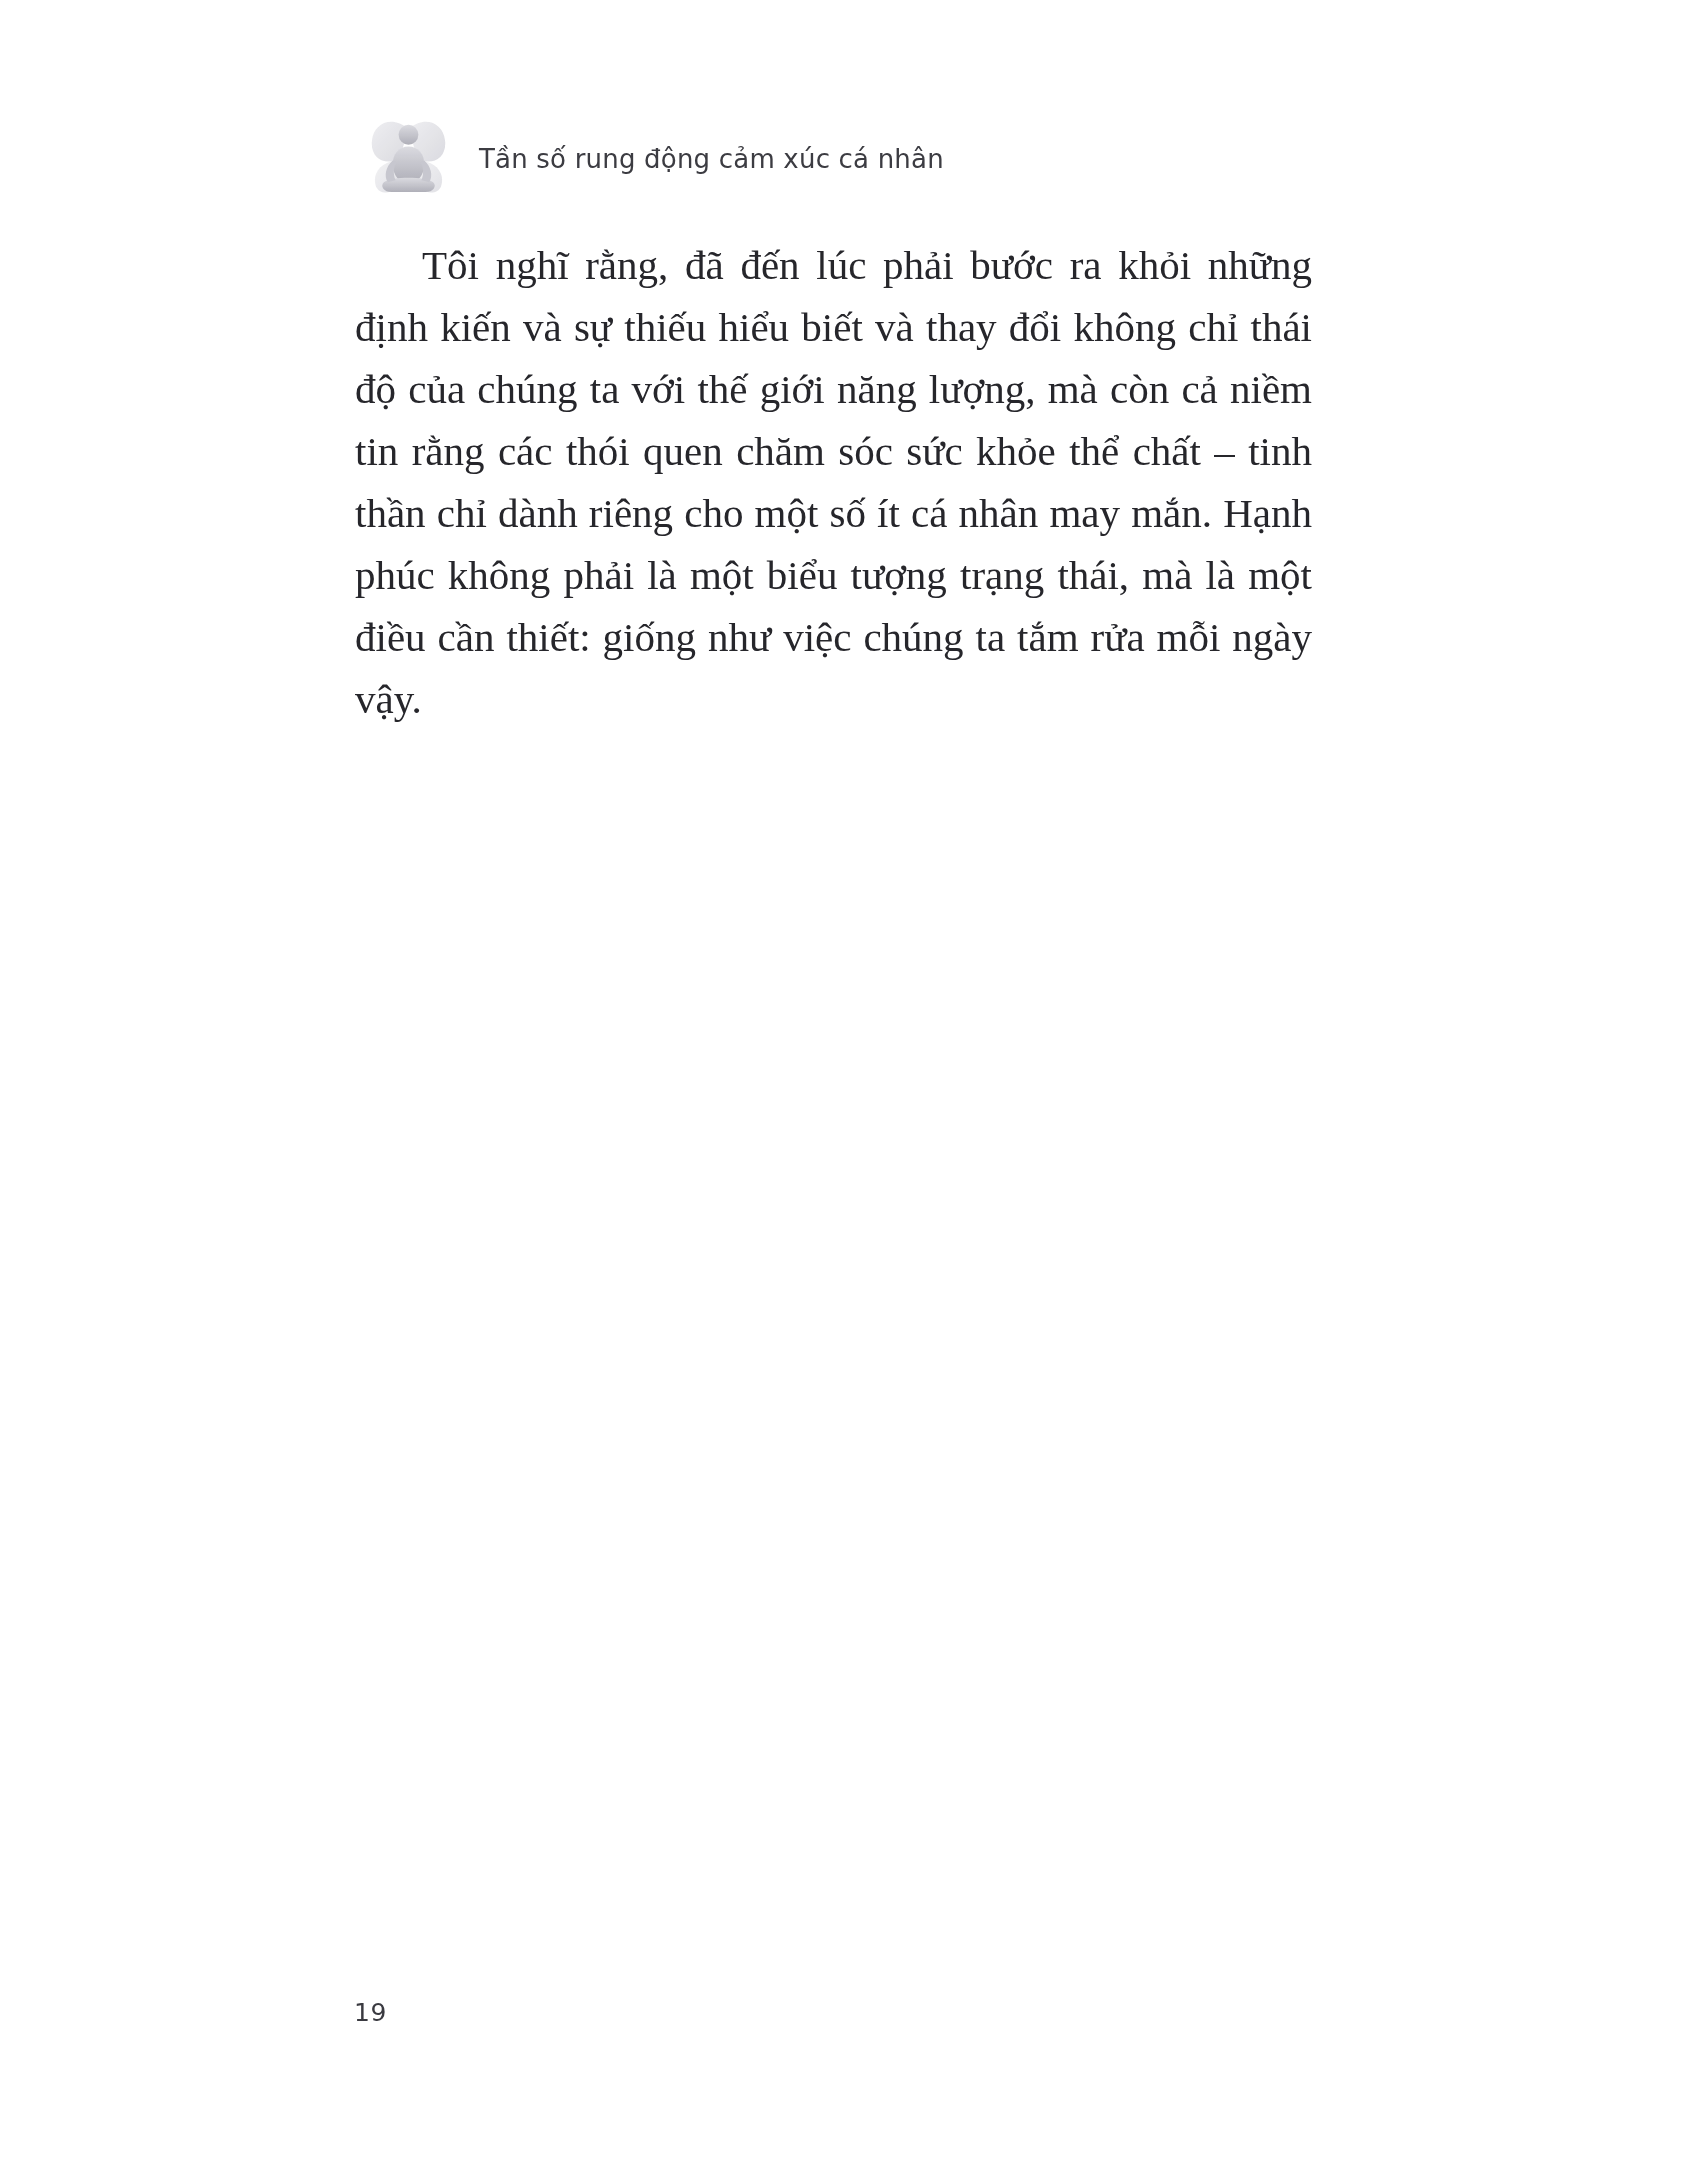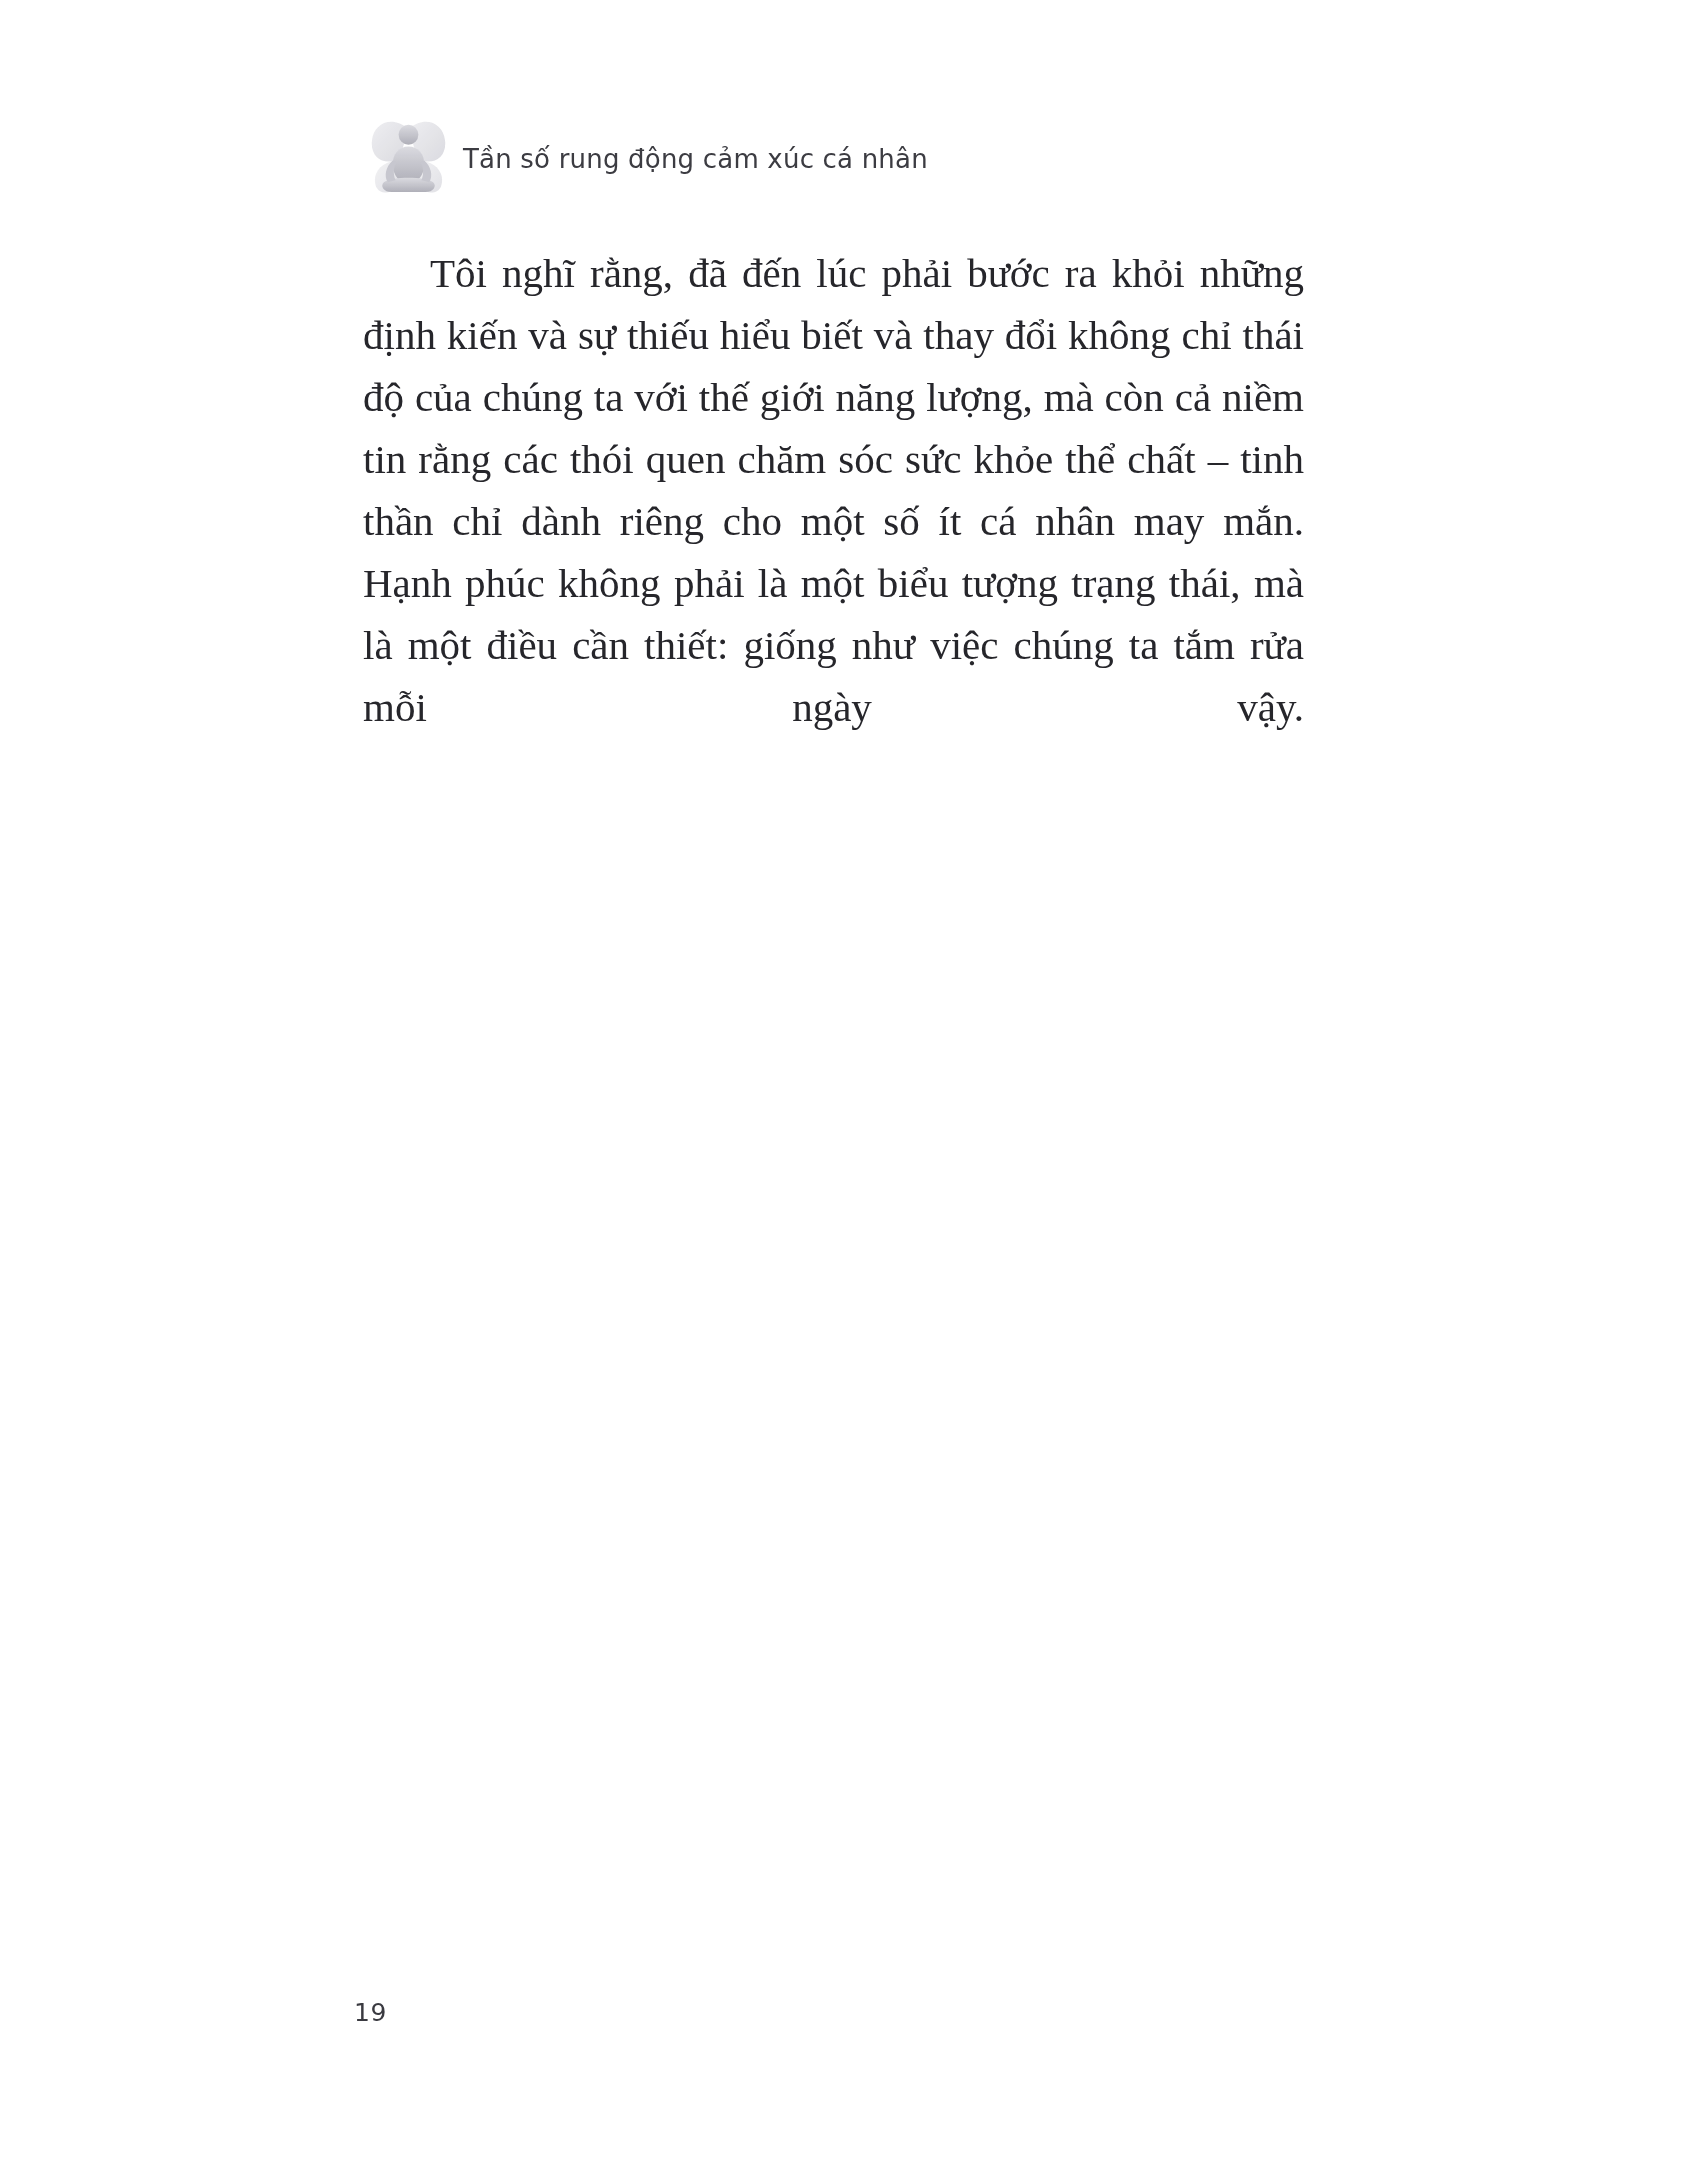--- a/index.html
+++ b/index.html
@@ -22,21 +22,21 @@
     background: #ffffff;
   }
 
   
   .header {
     position: absolute;
     top: 107px;
     left: 366px;
     display: flex;
     align-items: center;
-    gap: 12px;
+    gap: 28px;
     height: 99px;
   }
 
   .header-icon {
     width: 85px;
     height: 99px;
     flex: 0 0 auto;
     display: block;
     opacity: 0.92;
   }
@@ -53,21 +53,21 @@
 
   
   .body-block {
     position: absolute;
     top: 230px;
     left: 351px;
     width: 965px;
   }
 
   .paragraph {
-    margin: 12px;
+    margin: 4px;
     font-family: "Liberation Serif", serif;
     font-size: 41px;
     line-height: 62px;
     text-align: justify;
     text-justify: inter-word;
     text-indent: 67px;
     color: #26262b;
     word-spacing: 0.5px;
   }
 

